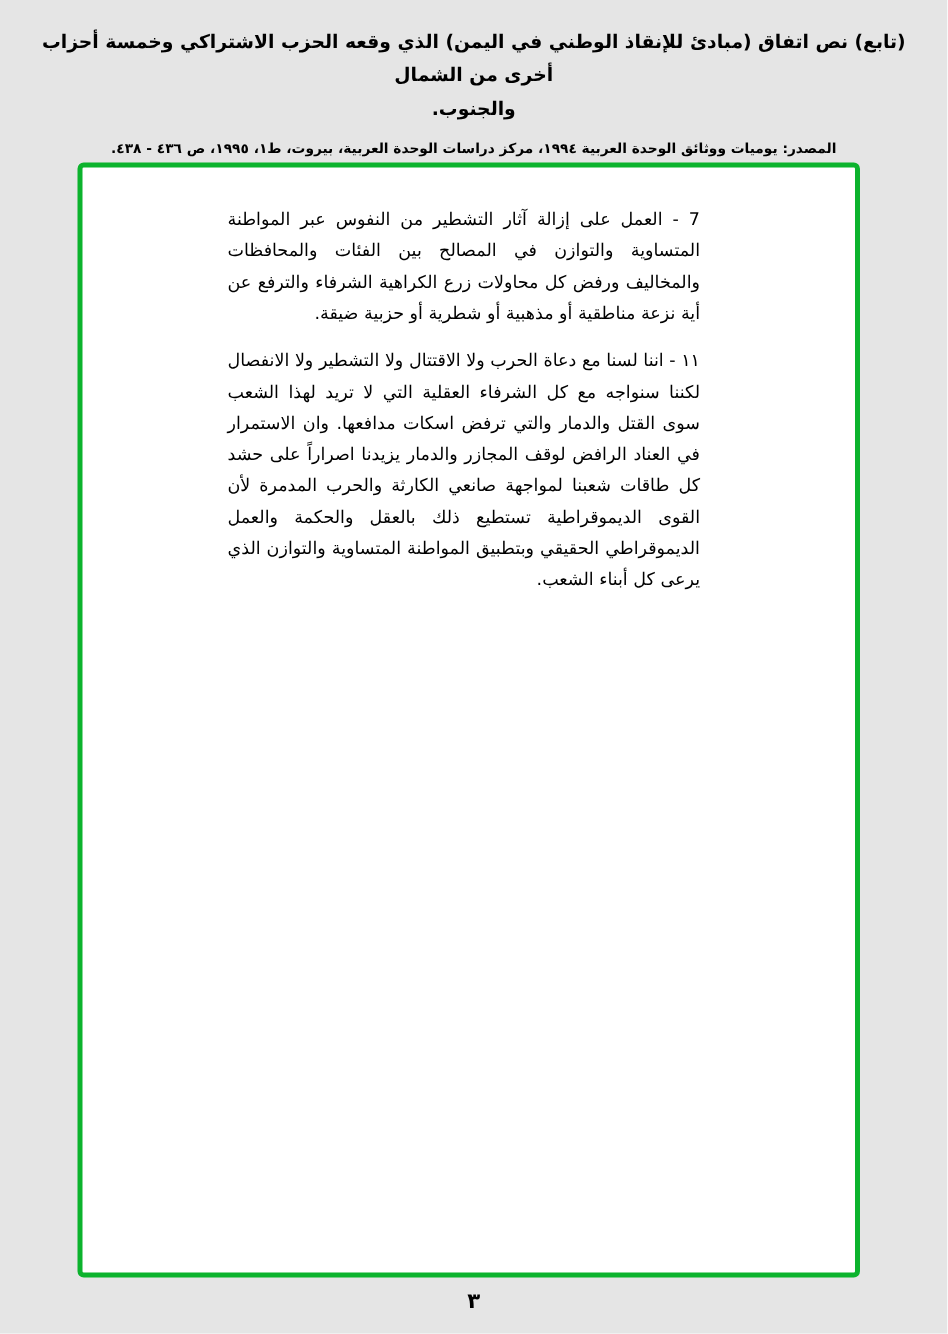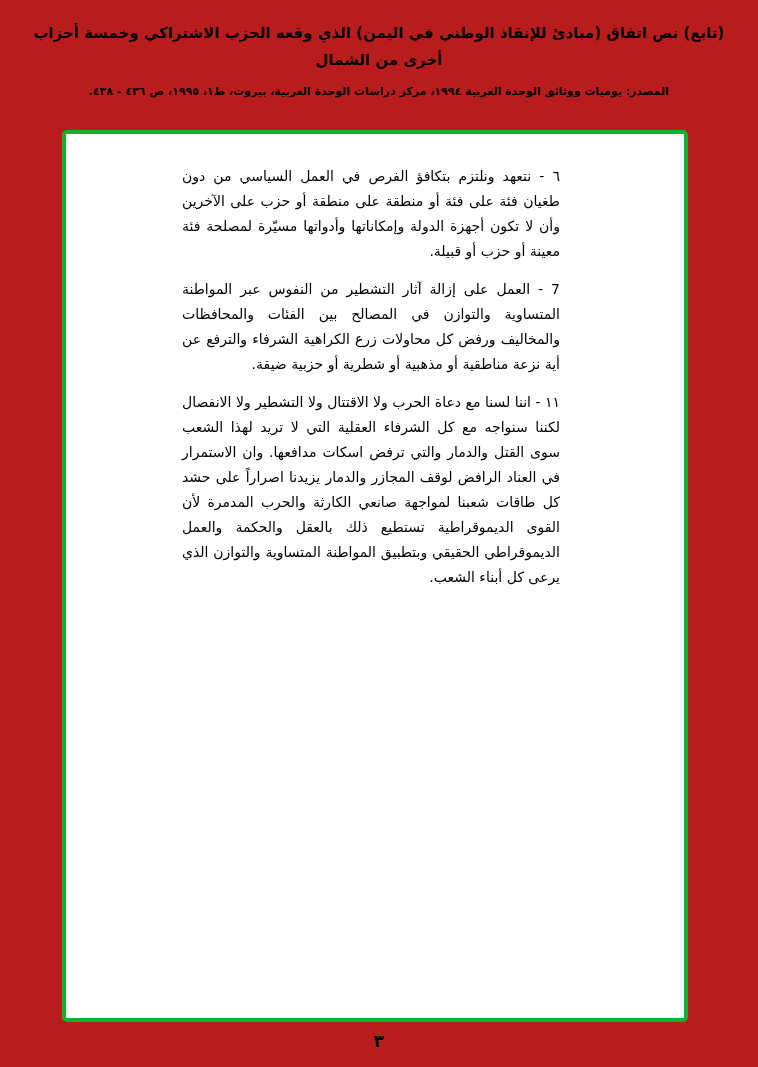--- a/index.html
+++ b/index.html
@@ -7,21 +7,21 @@
   html, body { margin: 0; padding: 0; }
   body {
     width: 758px; height: 1067px;
     background: #ffffff;
     font-family: "DejaVu Sans", sans-serif;
     color: var(--ink);
   }
   .page {
     position: relative;
     width: 758px; height: 1067px;
-    background: #b91c1c;
+    background: #e5e5e5;
     overflow: hidden;
   }
   .header {
     direction: rtl;
     text-align: center;
     font-weight: 700;
     font-size: 15px;
     line-height: 27px;
     padding: 20px 28px 0 28px;
   }
@@ -61,28 +61,28 @@
     font-size: 17px;
   }
 </style>
 </head>
 <body>
 
 <div class="page">
 
   <div class="header">
     <div>(تابع) نص اتفاق (مبادئ للإنقاذ الوطني في اليمن) الذي وقعه الحزب الاشتراكي وخمسة أحزاب أخرى من الشمال</div>
+    <div>والجنوب.</div>
   </div>
 
   <div class="source">المصدر: يوميات ووثائق الوحدة العربية ١٩٩٤، مركز دراسات الوحدة العربية، بيروت، ط١، ١٩٩٥، ص ٤٣٦ - ٤٣٨.</div>
 
   <div class="green-box">
     <div class="content">
 
-      <p class="para"><span class="para-num">٦</span><span class="dash"> - </span><span>نتعهد ونلتزم بتكافؤ الفرص في العمل السياسي من دون طغيان فئة على فئة أو منطقة على منطقة أو حزب على الآخرين وأن لا تكون أجهزة الدولة وإمكاناتها وأدواتها مسيّرة لمصلحة فئة معينة أو حزب أو قبيلة.</span></p>
 
 
 
 
       <p class="para"><span class="para-num">7</span><span class="dash"> - </span><span>العمل على إزالة آثار التشطير من النفوس عبر المواطنة المتساوية والتوازن في المصالح بين الفئات والمحافظات والمخاليف ورفض كل محاولات زرع الكراهية الشرفاء والترفع عن أية نزعة مناطقية أو مذهبية أو شطرية أو حزبية ضيقة.</span></p>
 
       <p class="para"><span class="para-num">١١</span><span class="dash"> - </span><span>اننا لسنا مع دعاة الحرب ولا الاقتتال ولا التشطير ولا الانفصال لكننا سنواجه مع كل الشرفاء العقلية التي لا تريد لهذا الشعب سوى القتل والدمار والتي ترفض اسكات مدافعها. وان الاستمرار في العناد الرافض لوقف المجازر والدمار يزيدنا اصراراً على حشد كل طاقات شعبنا لمواجهة صانعي الكارثة والحرب المدمرة لأن القوى الديموقراطية تستطيع ذلك بالعقل والحكمة والعمل الديموقراطي الحقيقي وبتطبيق المواطنة المتساوية والتوازن الذي يرعى كل أبناء الشعب.</span></p>
 
     </div>
   </div>

